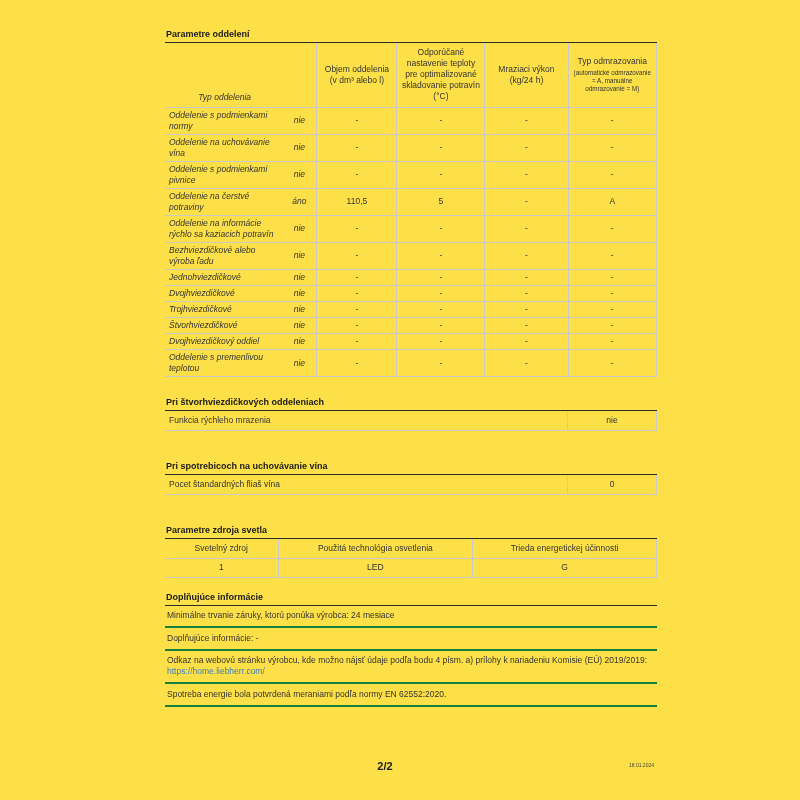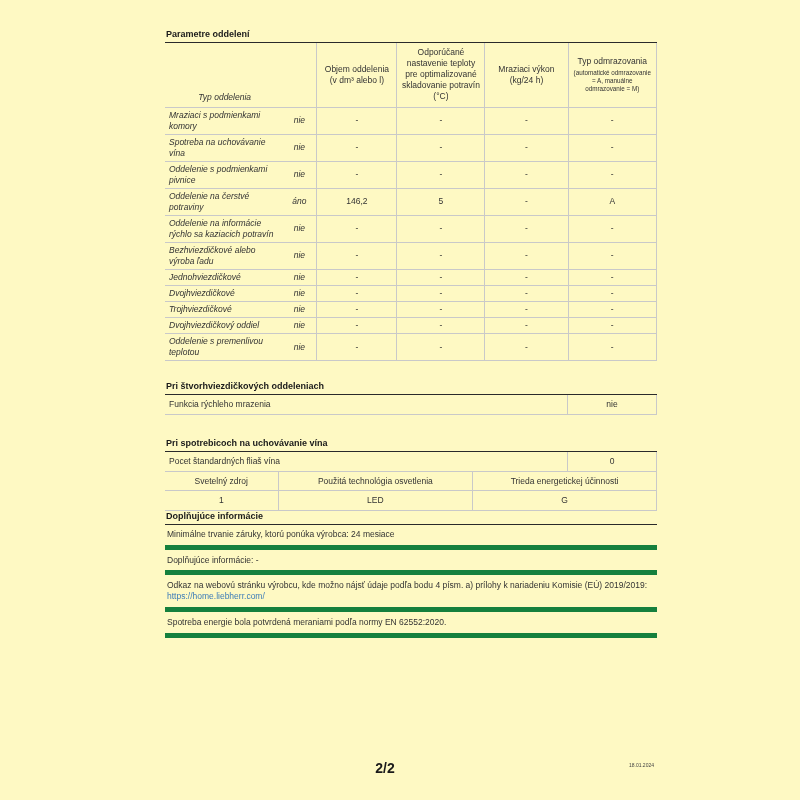--- a/index.html
+++ b/index.html
@@ -1,18 +1,18 @@
 <!DOCTYPE html>
 <html><head>
 <meta charset="utf-8">
 <style>
   * { margin:0; padding:0; box-sizing:border-box; }
   html,body { background:#ffffff; }
   .page {
-    position:relative; width:800px; height:800px; background:#fef9c3;
+    position:relative; width:800px; height:800px; background:#fde047;
     font-family:"Liberation Sans", sans-serif; color:#333333; overflow:hidden;
   }
   .content { position:absolute; left:165px; top:29px; width:492px; }
 
   .section-title {
     font-size:9px; font-weight:bold; color:#1a1a1a;
     padding:0 0 3px 1px; border-bottom:1.5px solid #2a2a2a;
   }
 
   table { width:100%; border-collapse:collapse; table-layout:fixed; }
@@ -35,31 +35,31 @@
   
   .kv-table td { padding:4px 3px; }
   .kv-label { text-align:left; padding-left:4px !important; }
 
   
   .light-table td { padding:3.5px 3px;text-align:center; }
 
   
   .info-row {
     font-size:8.5px; line-height:1.35; padding:4.5px 1px 4.5px 2px;
-    border-bottom:5px solid #15803d; color:#333333;
+    border-bottom:2px solid #15803d; color:#333333;
   }
   .info-row a { color:#3c7cb8; text-decoration:none; }
 
   .gap20 { margin-top:20px; }
-  .gap15 { margin-top:23px; }
-  .gap14 { }
+  .gap15 { margin-top:30px; }
+  .gap14 { margin-top:14px; }
 
   .page-number {
     position:absolute; left:0; top:760px; width:770px; text-align:center;
-    font-size:14px; font-weight:bold; color:#1a1a1a;
+    font-size:11px; font-weight:bold; color:#1a1a1a;
   }
   .doc-date {
     position:absolute; right:146px; top:762px;
     font-size:5px; color:#444444;
   }
 </style>
 </head>
 <body>
 
 <div class="page">
@@ -89,34 +89,34 @@
             <div>Typ odmrazovania</div>
             <div class="hdr-sub">(automatické odmrazovanie = A, manuálne odmrazovanie = M)</div>
           </th>
         </tr>
       </thead>
       <tbody>
 
           <tr>
             <td class="td-type">
               <div class="cell-flex">
-                <span class="lbl">Mraziaci s podmienkami komory</span>
-                <span class="presence-col">nie</span>
-              </div>
-            </td>
-            <td>-</td>
-            <td>-</td>
-            <td>-</td>
-            <td>-</td>
-          </tr>
-
-          <tr>
-            <td class="td-type">
-              <div class="cell-flex">
-                <span class="lbl">Spotreba na uchovávanie vína</span>
+                <span class="lbl">Oddelenie s podmienkami normy</span>
+                <span class="presence-col">nie</span>
+              </div>
+            </td>
+            <td>-</td>
+            <td>-</td>
+            <td>-</td>
+            <td>-</td>
+          </tr>
+
+          <tr>
+            <td class="td-type">
+              <div class="cell-flex">
+                <span class="lbl">Oddelenie na uchovávanie vína</span>
                 <span class="presence-col">nie</span>
               </div>
             </td>
             <td>-</td>
             <td>-</td>
             <td>-</td>
             <td>-</td>
           </tr>
 
           <tr>
@@ -132,21 +132,21 @@
             <td>-</td>
           </tr>
 
           <tr>
             <td class="td-type">
               <div class="cell-flex">
                 <span class="lbl">Oddelenie na čerstvé potraviny</span>
                 <span class="presence-col">áno</span>
               </div>
             </td>
-            <td>146,2</td>
+            <td>110,5</td>
             <td>5</td>
             <td>-</td>
             <td>A</td>
           </tr>
 
           <tr>
             <td class="td-type">
               <div class="cell-flex">
                 <span class="lbl">Oddelenie na informácie rýchlo sa kaziacich potravín</span>
                 <span class="presence-col">nie</span>
@@ -203,20 +203,32 @@
                 <span class="lbl">Trojhviezdičkové</span>
                 <span class="presence-col">nie</span>
               </div>
             </td>
             <td>-</td>
             <td>-</td>
             <td>-</td>
             <td>-</td>
           </tr>
 
+          <tr>
+            <td class="td-type">
+              <div class="cell-flex">
+                <span class="lbl">Štvorhviezdičkové</span>
+                <span class="presence-col">nie</span>
+              </div>
+            </td>
+            <td>-</td>
+            <td>-</td>
+            <td>-</td>
+            <td>-</td>
+          </tr>
 
           <tr>
             <td class="td-type">
               <div class="cell-flex">
                 <span class="lbl">Dvojhviezdičkový oddiel</span>
                 <span class="presence-col">nie</span>
               </div>
             </td>
             <td>-</td>
             <td>-</td>
@@ -260,20 +272,21 @@
           <col style="width:18.1%">
         </colgroup>
       <tbody>
           <tr>
         <td class="kv-label">Pocet štandardných fliaš vína</td>
         <td>0</td>
       </tr>
     </tbody>
       </table>
 
+    <div class="section-title gap15">Parametre zdroja svetla</div>
     <table class="light-table">
       <colgroup>
           <col style="width:23%">
           <col style="width:39.6%">
           <col style="width:37.4%">
         </colgroup>
       <tbody>
           <tr>
         <td>Svetelný zdroj</td>
         <td>Použitá technológia osvetlenia</td>

